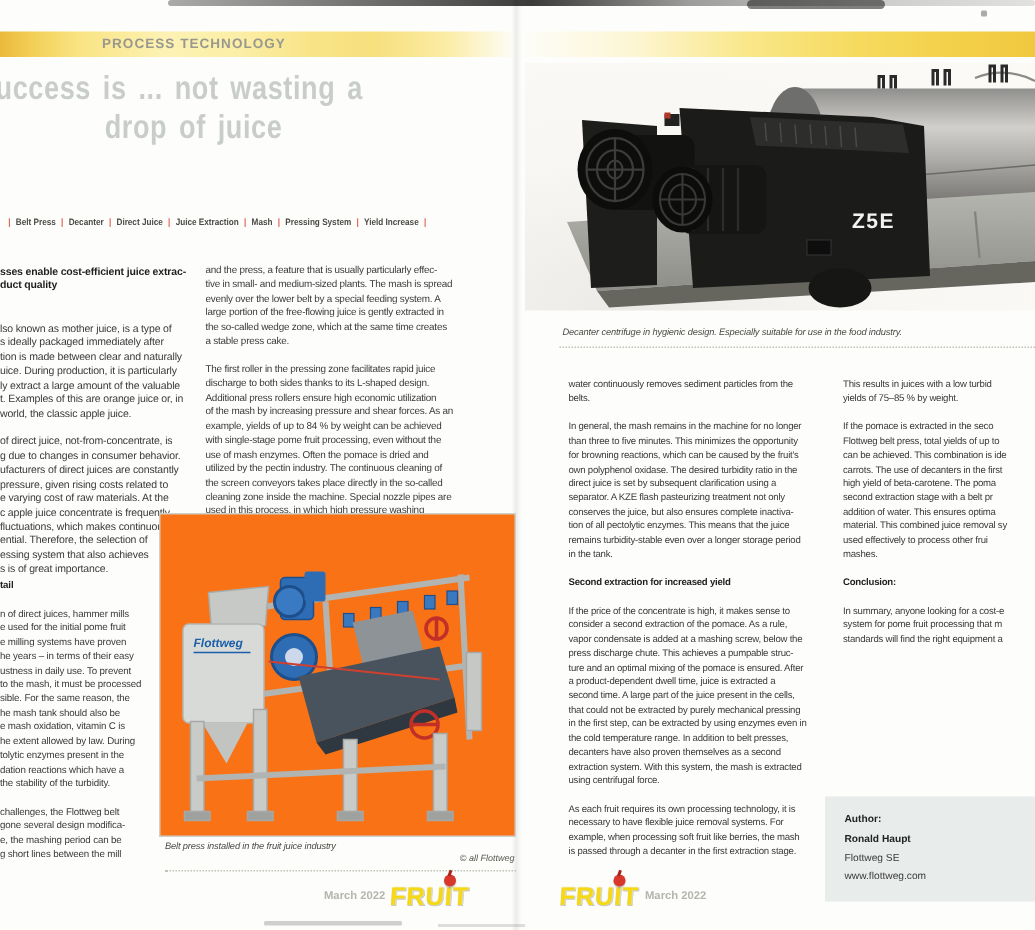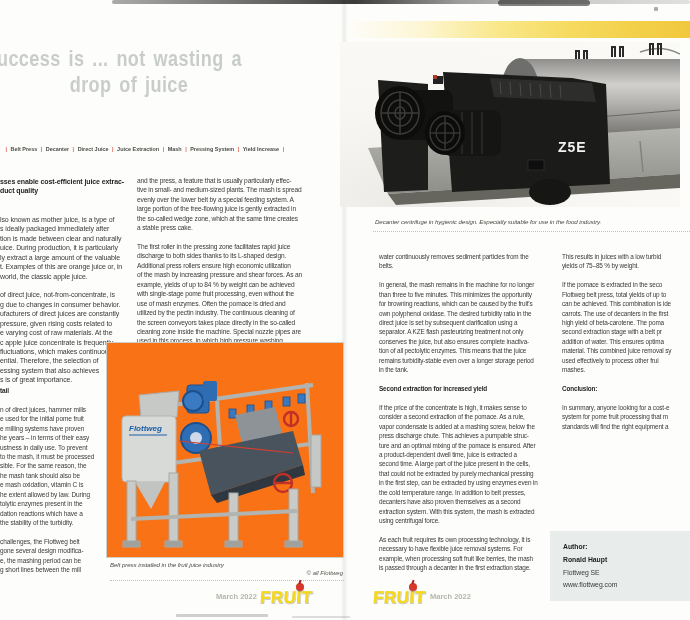--- a/index.html
+++ b/index.html
@@ -52,21 +52,21 @@
   .imgbox{left:106px;top:342px;width:238px;height:216px;background:#f97316;border:1px solid #cfcfca;box-sizing:border-box;}
   .caption{font-style:italic;font-size:6.2px;color:#4a4a46;letter-spacing:-.1px;white-space:nowrap;}
   .cap-left{left:110px;top:561px;}
   .credit{left:200px;top:570px;width:143px;text-align:right;font-style:italic;font-size:6px;color:#55554f;}
   .dotted{border-bottom:1px dotted #c2c2ba;height:0;}
   .dot-left{left:110px;top:580px;width:234px;}
   .cap-right{left:375px;top:218px;}
   .dot-right{left:373px;top:231px;width:317px;}
 
   
-  .photo{left:340px;top:42px;width:340px;height:165px;
+  .photo{left:350px;top:42px;width:340px;height:165px;
     background:radial-gradient(ellipse at 20% 100%,#eceae6 0,#f8f7f3 45%,#fbfaf7 100%);}
 
   
   .fdate{font-size:7.5px;font-weight:bold;color:#b5b5ae;white-space:nowrap;}
   .fdate-left{left:216px;top:592px;}
   .fdate-right{left:430px;top:592px;}
   .fruit-logo{position:absolute;width:52px;height:26px;}
   .fruit-left{left:260px;top:585px;}
   .fruit-right{left:373px;top:585px;}
   .fruit-text{position:absolute;left:0;top:3px;font-weight:900;font-size:17px;letter-spacing:.5px;
@@ -86,20 +86,23 @@
 
 <div class="page">
 
   <div class="abs scan-top"></div>
   <div class="abs scan-top2"></div>
   <div class="abs scan-dot"></div>
   <div class="abs gutter"></div>
   <div class="abs scan-b1"></div>
   <div class="abs scan-b2"></div>
 
+  <div class="abs hbar hbar-left">
+    <span class="hbar-text">PROCESS TECHNOLOGY</span>
+  </div>
 
   <div class="abs title title-l1">uccess is ... not wasting a</div>
   <div class="abs title title-l2">drop of juice</div>
 
   <div class="abs keywords"><span class="kw-sep">|</span><span class="kw">Belt Press</span><span class="kw-sep">|</span><span class="kw">Decanter</span><span class="kw-sep">|</span><span class="kw">Direct Juice</span><span class="kw-sep">|</span><span class="kw">Juice Extraction</span><span class="kw-sep">|</span><span class="kw">Mash</span><span class="kw-sep">|</span><span class="kw">Pressing System</span><span class="kw-sep">|</span><span class="kw">Yield Increase</span><span class="kw-sep">|</span></div>
 
   <div class="abs col col1u">
       <div class="pblock bold">
         <div class="tline">sses enable cost-efficient juice extrac-</div>
         <div class="tline">duct quality</div>

